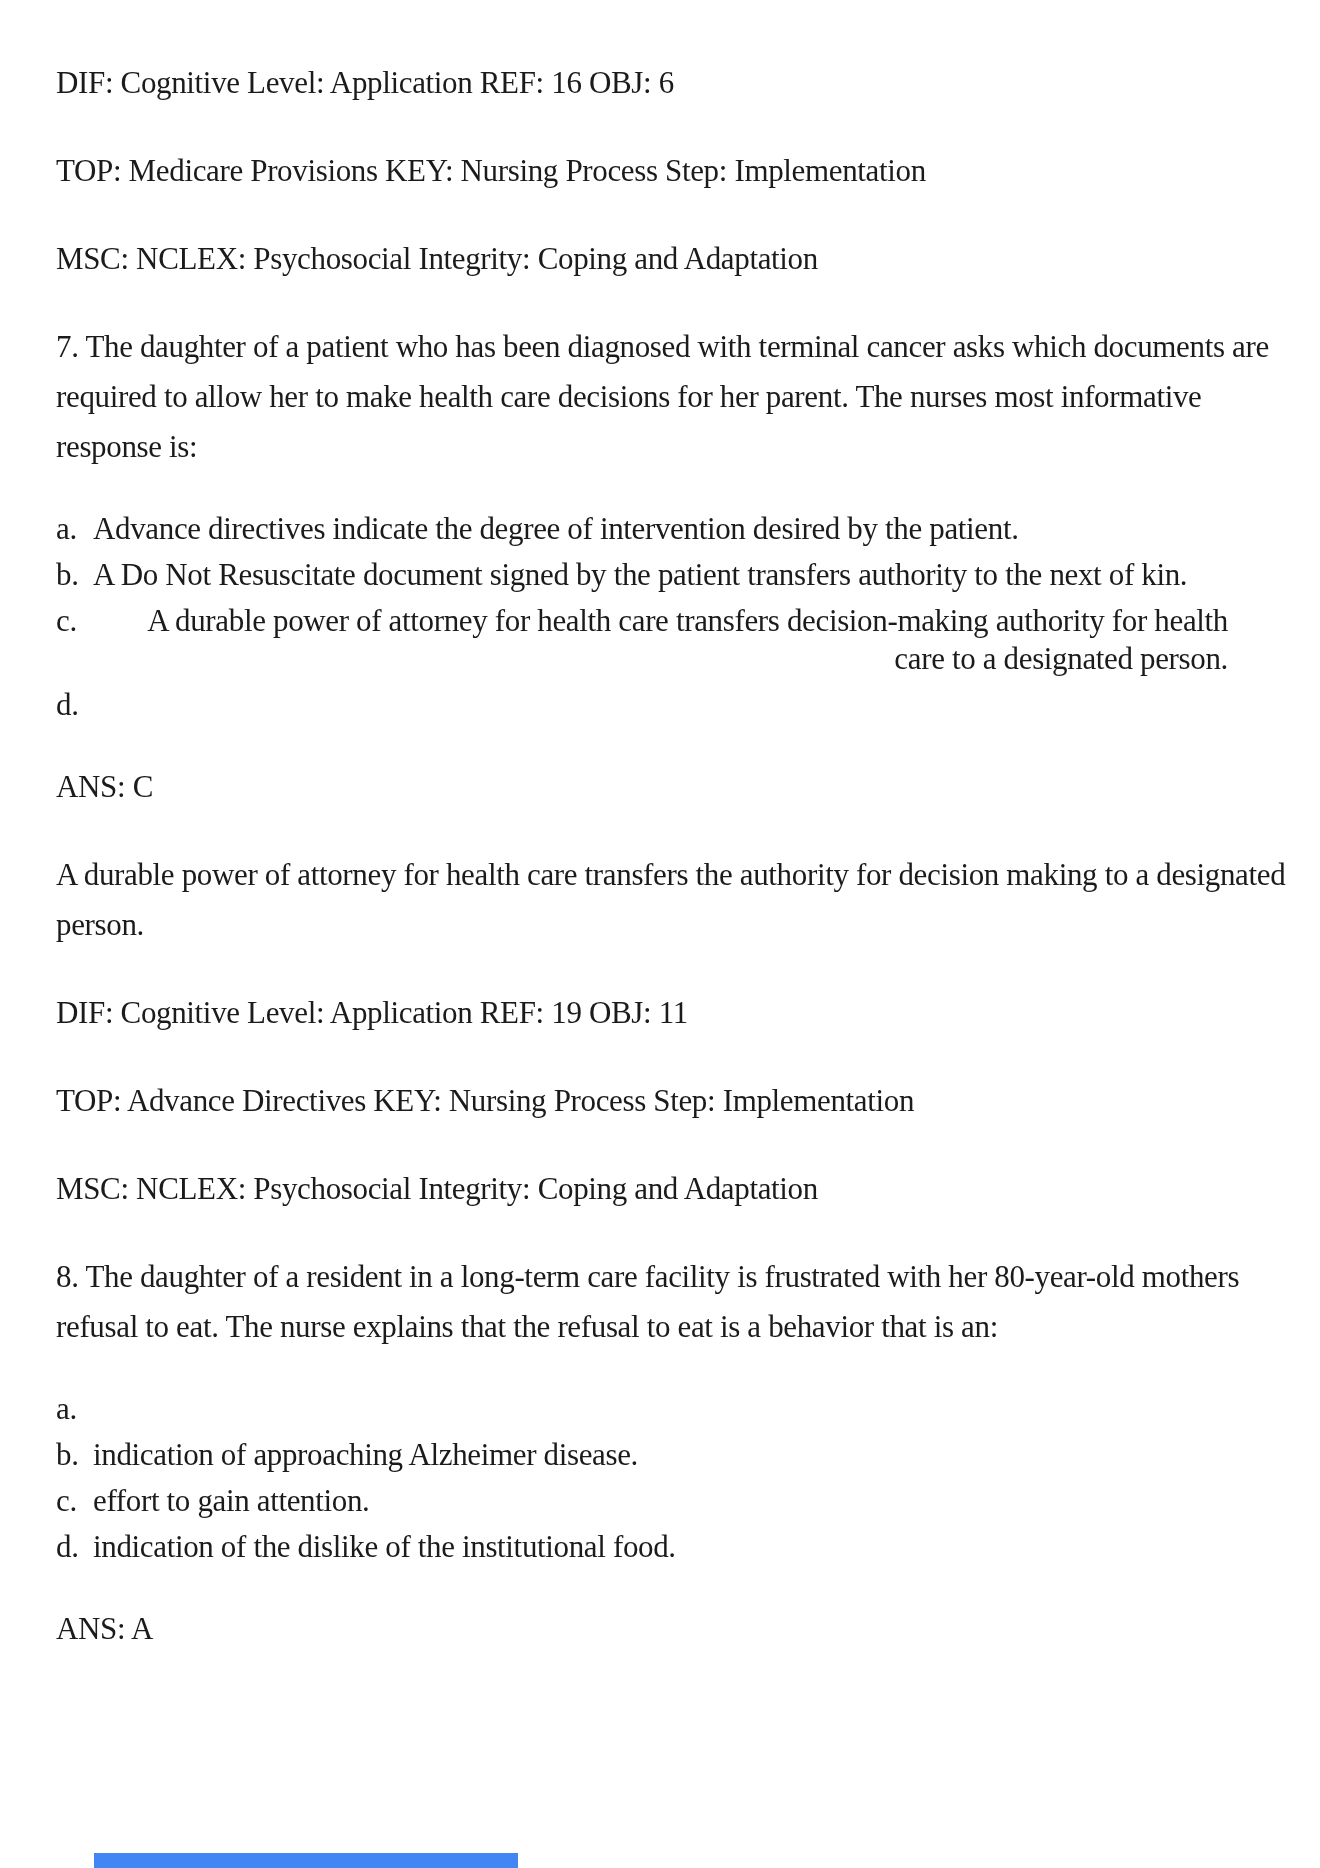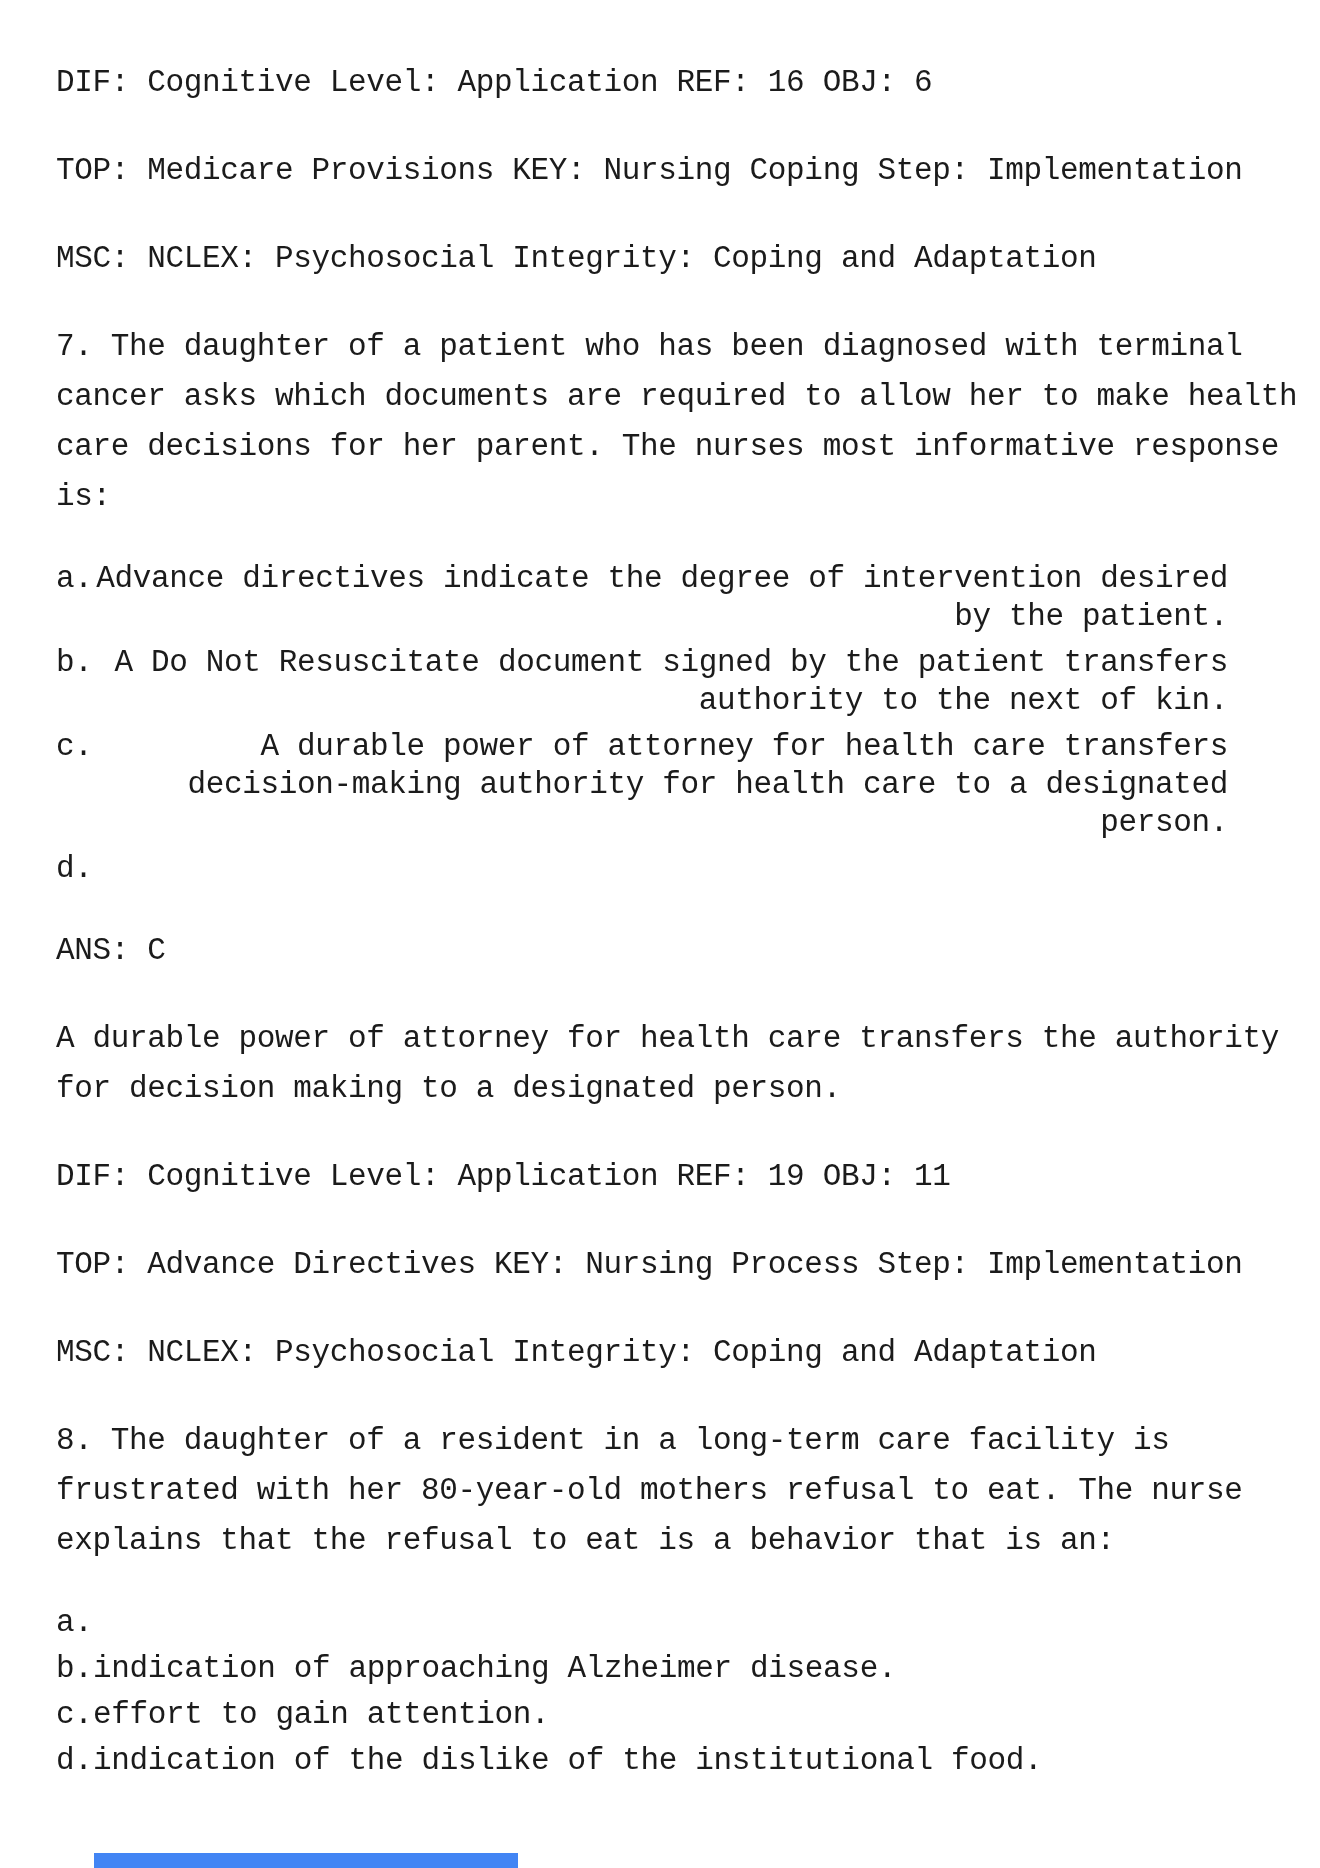--- a/index.html
+++ b/index.html
@@ -15,21 +15,20 @@
     font-family: "Liberation Serif", "DejaVu Serif", serif;
     color: #1b1b1b;
   }
   .doc {
     position: absolute;
     left: 56px;
     top: 58px;
     width: 1256px;
     font-size: 31px;
     letter-spacing: -0.35px;
-    font-family: Liberation Mono, monospace;
   }
   .para {
     margin: 0 0 38px 0;
     line-height: 50px;
   }
   .opts {
     margin: 32px 0 38px 0;
   }
   .opt {
     display: flex;
@@ -53,21 +52,21 @@
     height: 15px;
     background: #4285f4;
   }
 </style>
 </head>
 <body style="background: rgb(255, 255, 255); color: rgb(27, 27, 27);">
 
 <div class="doc">
 
   <p class="para">DIF: Cognitive Level: Application REF: 16 OBJ: 6</p>
-  <p class="para">TOP: Medicare Provisions KEY: Nursing Coping Step: Implementation</p>
+  <p class="para">TOP: Medicare Provisions KEY: Nursing Process Step: Implementation</p>
   <p class="para">MSC: NCLEX: Psychosocial Integrity: Coping and Adaptation</p>
 
   <p class="para">7. The daughter of a patient who has been diagnosed with terminal cancer asks which documents are required to allow her to make health care decisions for her parent. The nurses most informative response is:</p>
 
   <div class="opts">
     <div class="opt">
       <span class="opt-label">a.</span>
       <span class="opt-text">Advance directives indicate the degree of intervention desired by the patient.</span>
     </div>
     <div class="opt">
@@ -104,16 +103,17 @@
     <div class="opt">
       <span class="opt-label">c.</span>
       <span class="opt-text">effort to gain attention.</span>
     </div>
     <div class="opt">
       <span class="opt-label">d.</span>
       <span class="opt-text">indication of the dislike of the institutional food.</span>
     </div>
   </div>
 
+  <p class="para">ANS: A</p>
 
 </div>
 
 <div class="bottom-bar" style="background: rgb(66, 133, 244);"></div>
 
 </body></html>

